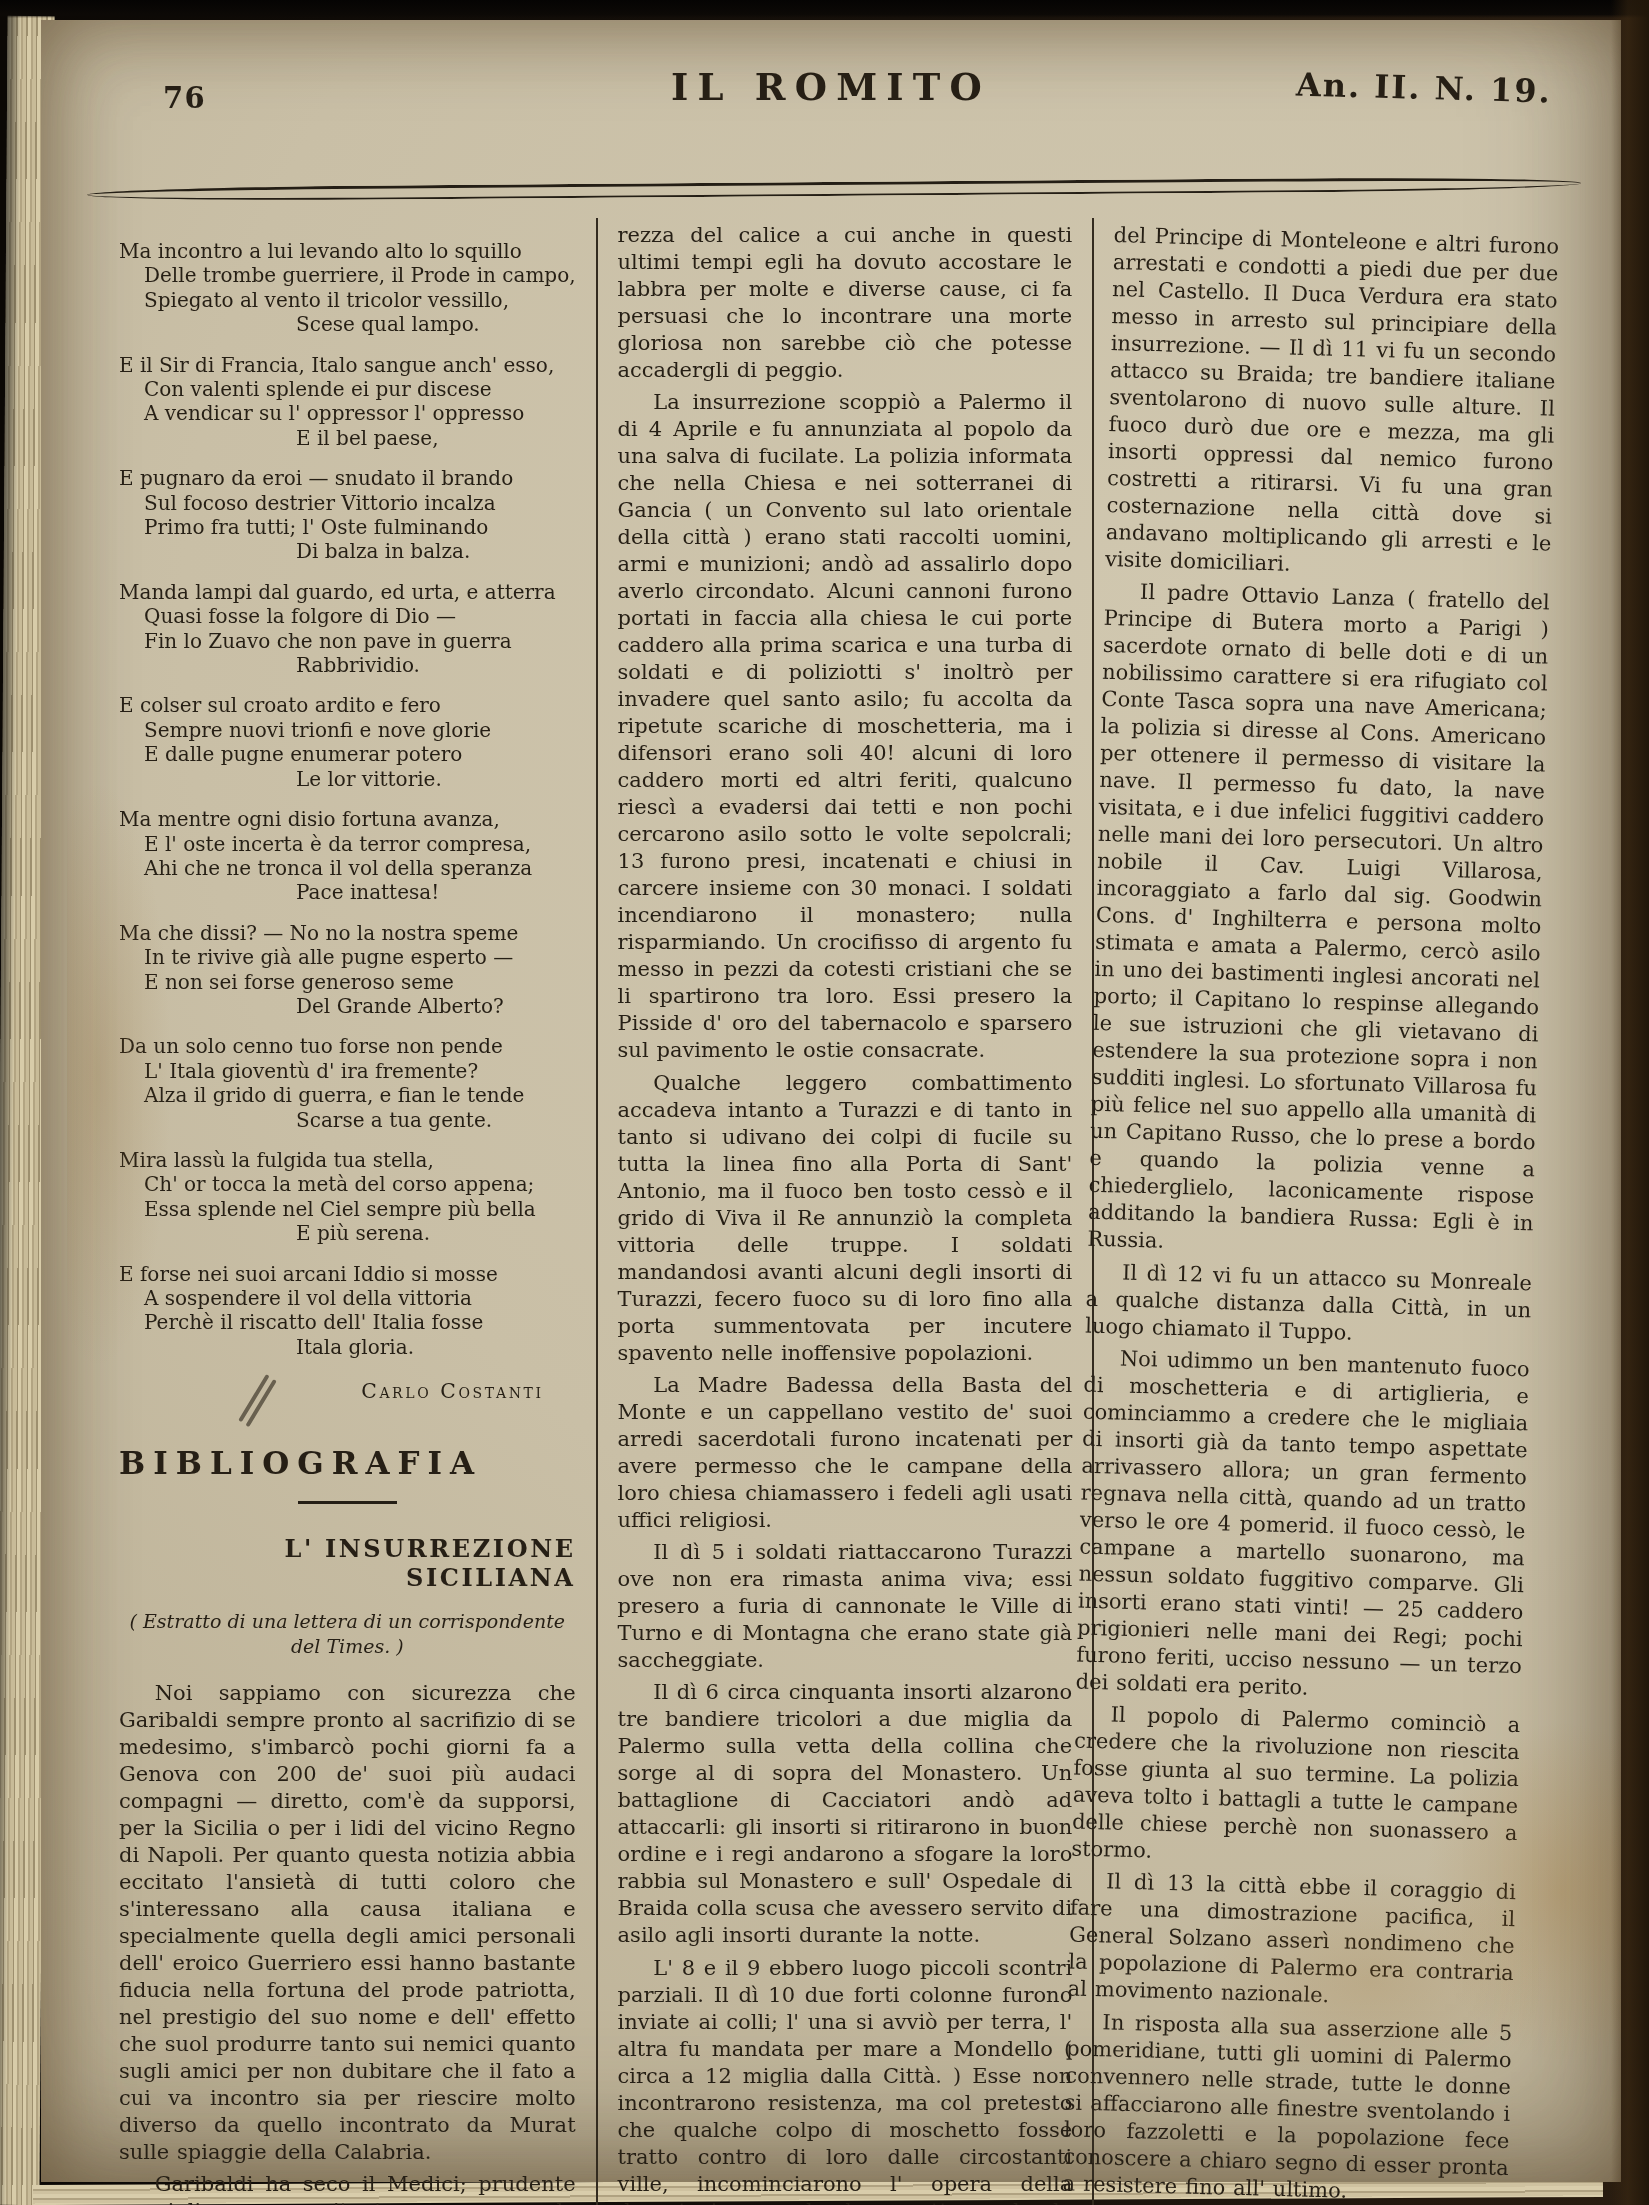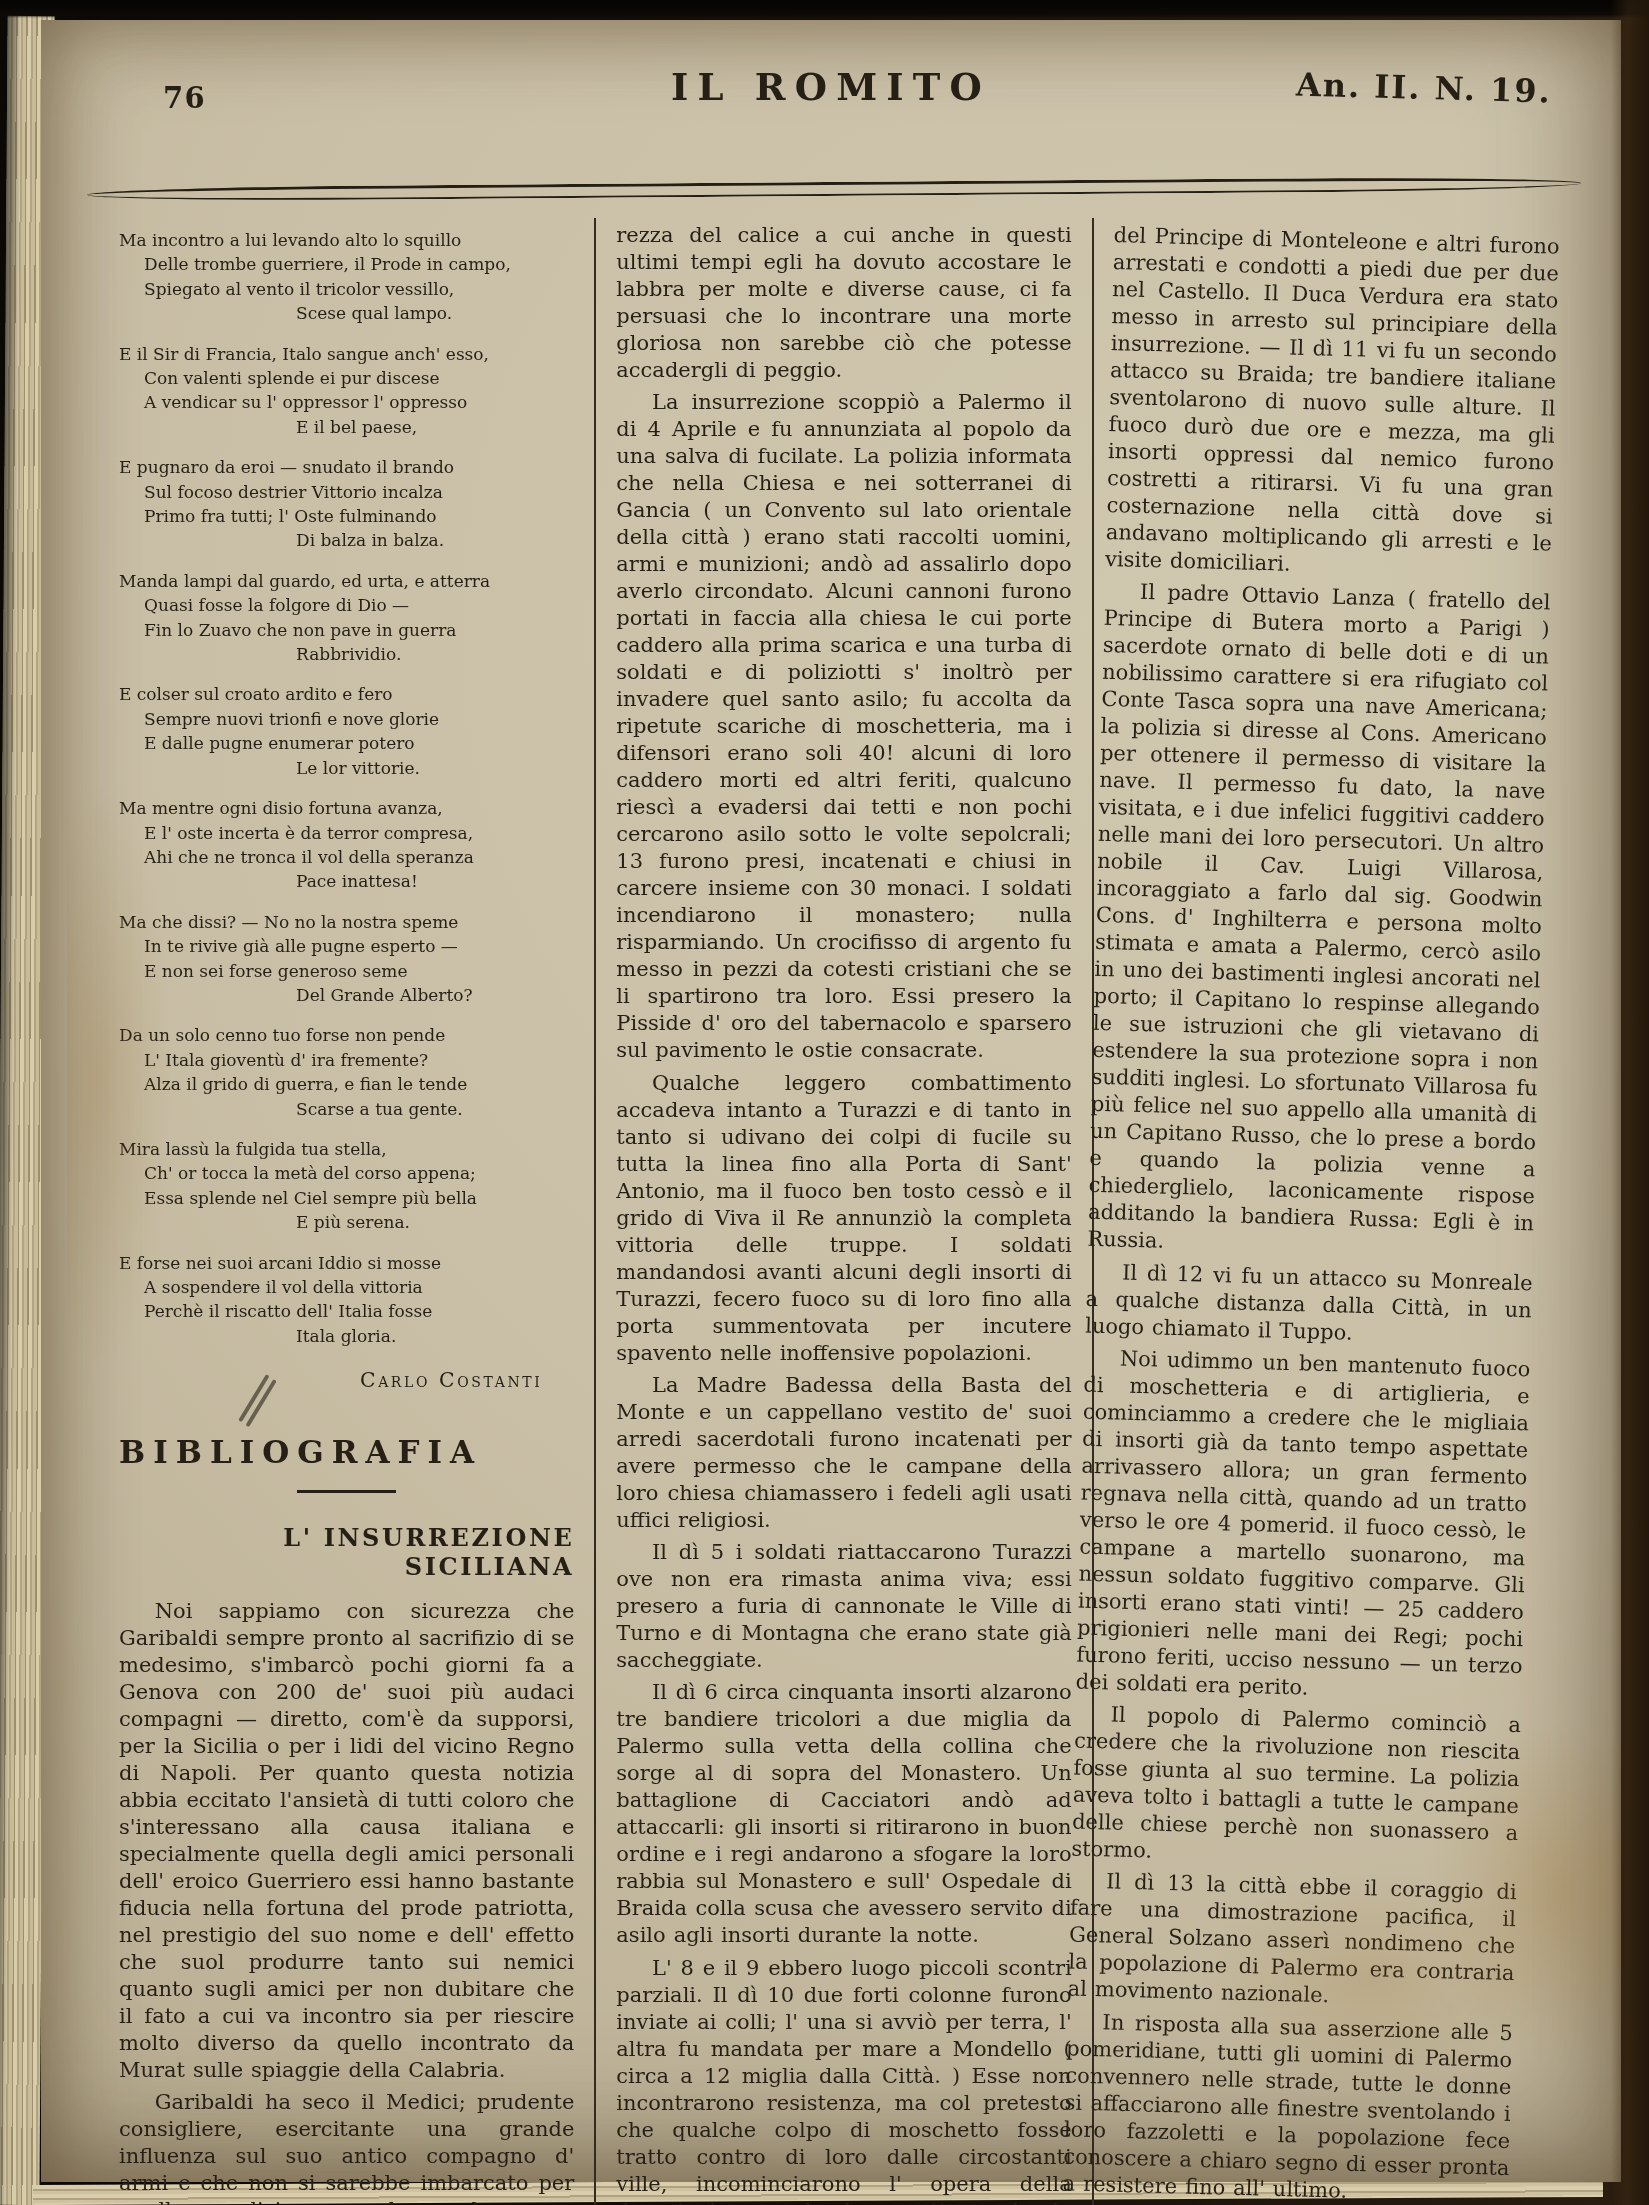--- a/index.html
+++ b/index.html
@@ -57,21 +57,21 @@
   .double-rule{
     margin:25px 40px 0 46px;height:8.6px;
     border-top:3.3px solid #241e15;border-bottom:2.6px solid #241e15;
     transform:rotate(-.45deg);border-radius:40%/100%;
   }
   .columns{display:flex;align-items:stretch;padding:22.4px 32px 0 58px;}
   .col{width:33.33%;padding:4px 20px 0 20px;min-height:1944px;}
   .col + .col{border-left:2px solid #332b1f;}
 
   
-  .poem{font-size:17px;line-height:24.4px;margin-top:6px;}
+  .poem{font-size:20px;line-height:24.4px;margin-top:17px;}
   .line{white-space:nowrap;}
   .line.ind1{margin-left:25px;}
   .line.ind2{margin-left:177px;}
   .line.gap{margin-top:16px;}
   .poem-author{
     text-align:right;margin:20px 32px 0 0;font-size:20.4px;
     font-variant:small-caps;letter-spacing:2.6px;
   }
   .bib-head{margin:42px 0 0 0;text-align:left;font-size:31px;font-weight:bold;letter-spacing:8px;}
   .bib-rule{width:99px;height:2.6px;background:#241e15;margin:20px auto 30px auto;}
@@ -146,20 +146,21 @@
             <div class="line ind0 gap">E forse nei suoi arcani Iddio si mosse</div>
             <div class="line ind1">A sospendere il vol della vittoria</div>
             <div class="line ind1">Perchè il riscatto dell' Italia fosse</div>
             <div class="line ind2">Itala gloria.</div>
           </div>
         <div class="poem-author">Carlo Costanti</div>
 
         <h2 class="bib-head">BIBLIOGRAFIA</h2>
         <div class="bib-rule"></div>
         <h3 class="bib-sub">L' INSURREZIONE SICILIANA</h3>
+        <div class="bib-note">( Estratto di una lettera di un corrispondente del Times. )</div>
 
         <div class="prose">
             <p class="para">Noi sappiamo con sicurezza che Garibaldi sempre pronto al sacrifizio di se medesimo, s'imbarcò pochi giorni fa a Genova con 200 de' suoi più audaci compagni — diretto, com'è da supporsi, per la Sicilia o per i lidi del vicino Regno di Napoli. Per quanto questa notizia abbia eccitato l'ansietà di tutti coloro che s'interessano alla causa italiana e specialmente quella degli amici personali dell' eroico Guerriero essi hanno bastante fiducia nella fortuna del prode patriotta, nel prestigio del suo nome e dell' effetto che suol produrre tanto sui nemici quanto sugli amici per non dubitare che il fato a cui va incontro sia per riescire molto diverso da quello incontrato da Murat sulle spiaggie della Calabria.</p>
             <p class="para">Garibaldi ha seco il Medici; prudente consigliere, esercitante una grande influenza sul suo antico compagno d' armi e che non si sarebbe imbarcato per quella spedizione se la credesse un tentativo senza speranza di buon successo.</p>
           </div>
       </div>
 
       <div class="col col-mid">
         <p class="para cont">rezza del calice a cui anche in questi ultimi tempi egli ha dovuto accostare le labbra per molte e diverse cause, ci fa persuasi che lo incontrare una morte gloriosa non sarebbe ciò che potesse accadergli di peggio.</p>
         <div class="prose">

